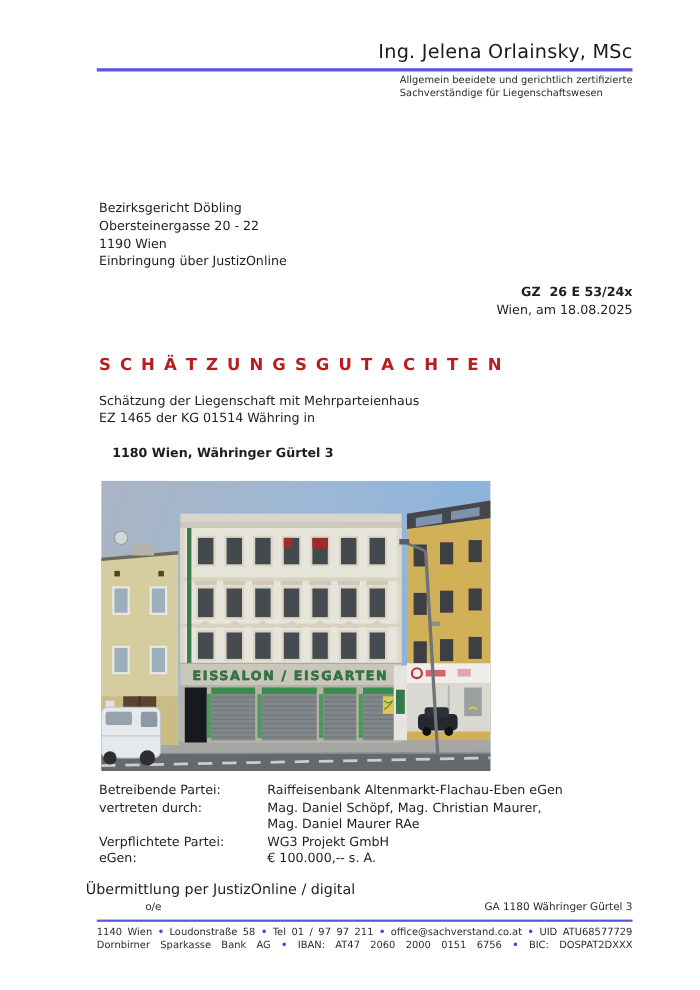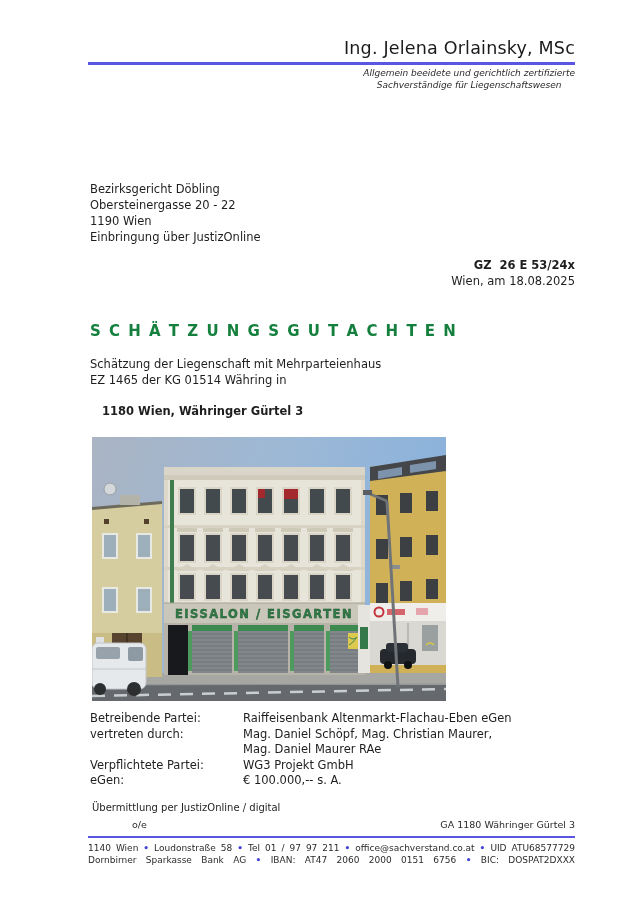--- a/index.html
+++ b/index.html
@@ -17,47 +17,47 @@
   .header-name {
     position: absolute; top: 38px; right: 61px;
     font-size: 17.5px; color: #1a1a1a; letter-spacing: 0.2px;
   }
   .rule-top {
     position: absolute; top: 62px; left: 88px; right: 61px;
     height: 3px; background: #5a55e2;
   }
   .header-sub {
     position: absolute; top: 68px; right: 61px;
-    font-size: 9px; line-height: 11.5px; text-align: center; color: #2b2b2b; font-style: italic;
+    font-size: 9px; line-height: 11.5px; text-align: left; color: #2b2b2b;
   }
   
   .recipient-court { position: absolute; top: 163px; left: 90px; font-size: 11.5px; margin-top: 19px; }
   .recipient-addr  { position: absolute; top: 197px; left: 90px; font-size: 11.5px; line-height: 16px; }
   
   .case-block { position: absolute; top: 257px; right: 61px; text-align: right; font-size: 11.5px; line-height: 16px; margin-left: 18px; }
   .case-ref { font-weight: bold; white-space: pre; }
   
   .doc-title {
     position: absolute; top: 322px; left: 90px;
-    font-size: 15px; font-weight: bold; color: #15803d; letter-spacing: 1.5px;
+    font-size: 15px; font-weight: bold; color: #b91c1c; letter-spacing: 1.5px;
     white-space: pre;
   }
   .doc-subject { position: absolute; top: 356px; left: 90px; font-size: 11.5px; line-height: 16px; }
   .doc-address { position: absolute; top: 404px; left: 90px; font-size: 11.5px; font-weight: bold; margin-left: 12px; }
   
   .photo-wrap { position: absolute; top: 437px; left: 92px; width: 354px; height: 332px; }
   .photo-wrap svg { display: block; }
   
   .parties {
     position: absolute; top: 711px; left: 90px; right: 61px;
     display: grid; grid-template-columns: 153px 1fr;
     font-size: 11.5px; line-height: 15.5px;
   }
   
-  .transmission { position: absolute; top: 802px; left: 92px; font-size: 10px; }
+  .transmission { position: absolute; top: 802px; left: 78px; font-size: 13px; }
   .meta-row { position: absolute; top: 819px; left: 90px; right: 61px; font-size: 9.5px; color: #2b2b2b; }
   .meta-row .left { float: left; margin-left: 42px; }
   .meta-row .right { float: right; }
   .rule-bottom {
     position: absolute; top: 836px; left: 88px; right: 61px;
     height: 2px; background: #5a55e2;
   }
   
   .footer { position: absolute; top: 842px; left: 88px; right: 61px; font-size: 9px; line-height: 12px; color: #2b2b2b; }
   .footer .fline { text-align: justify; text-align-last: justify; }

